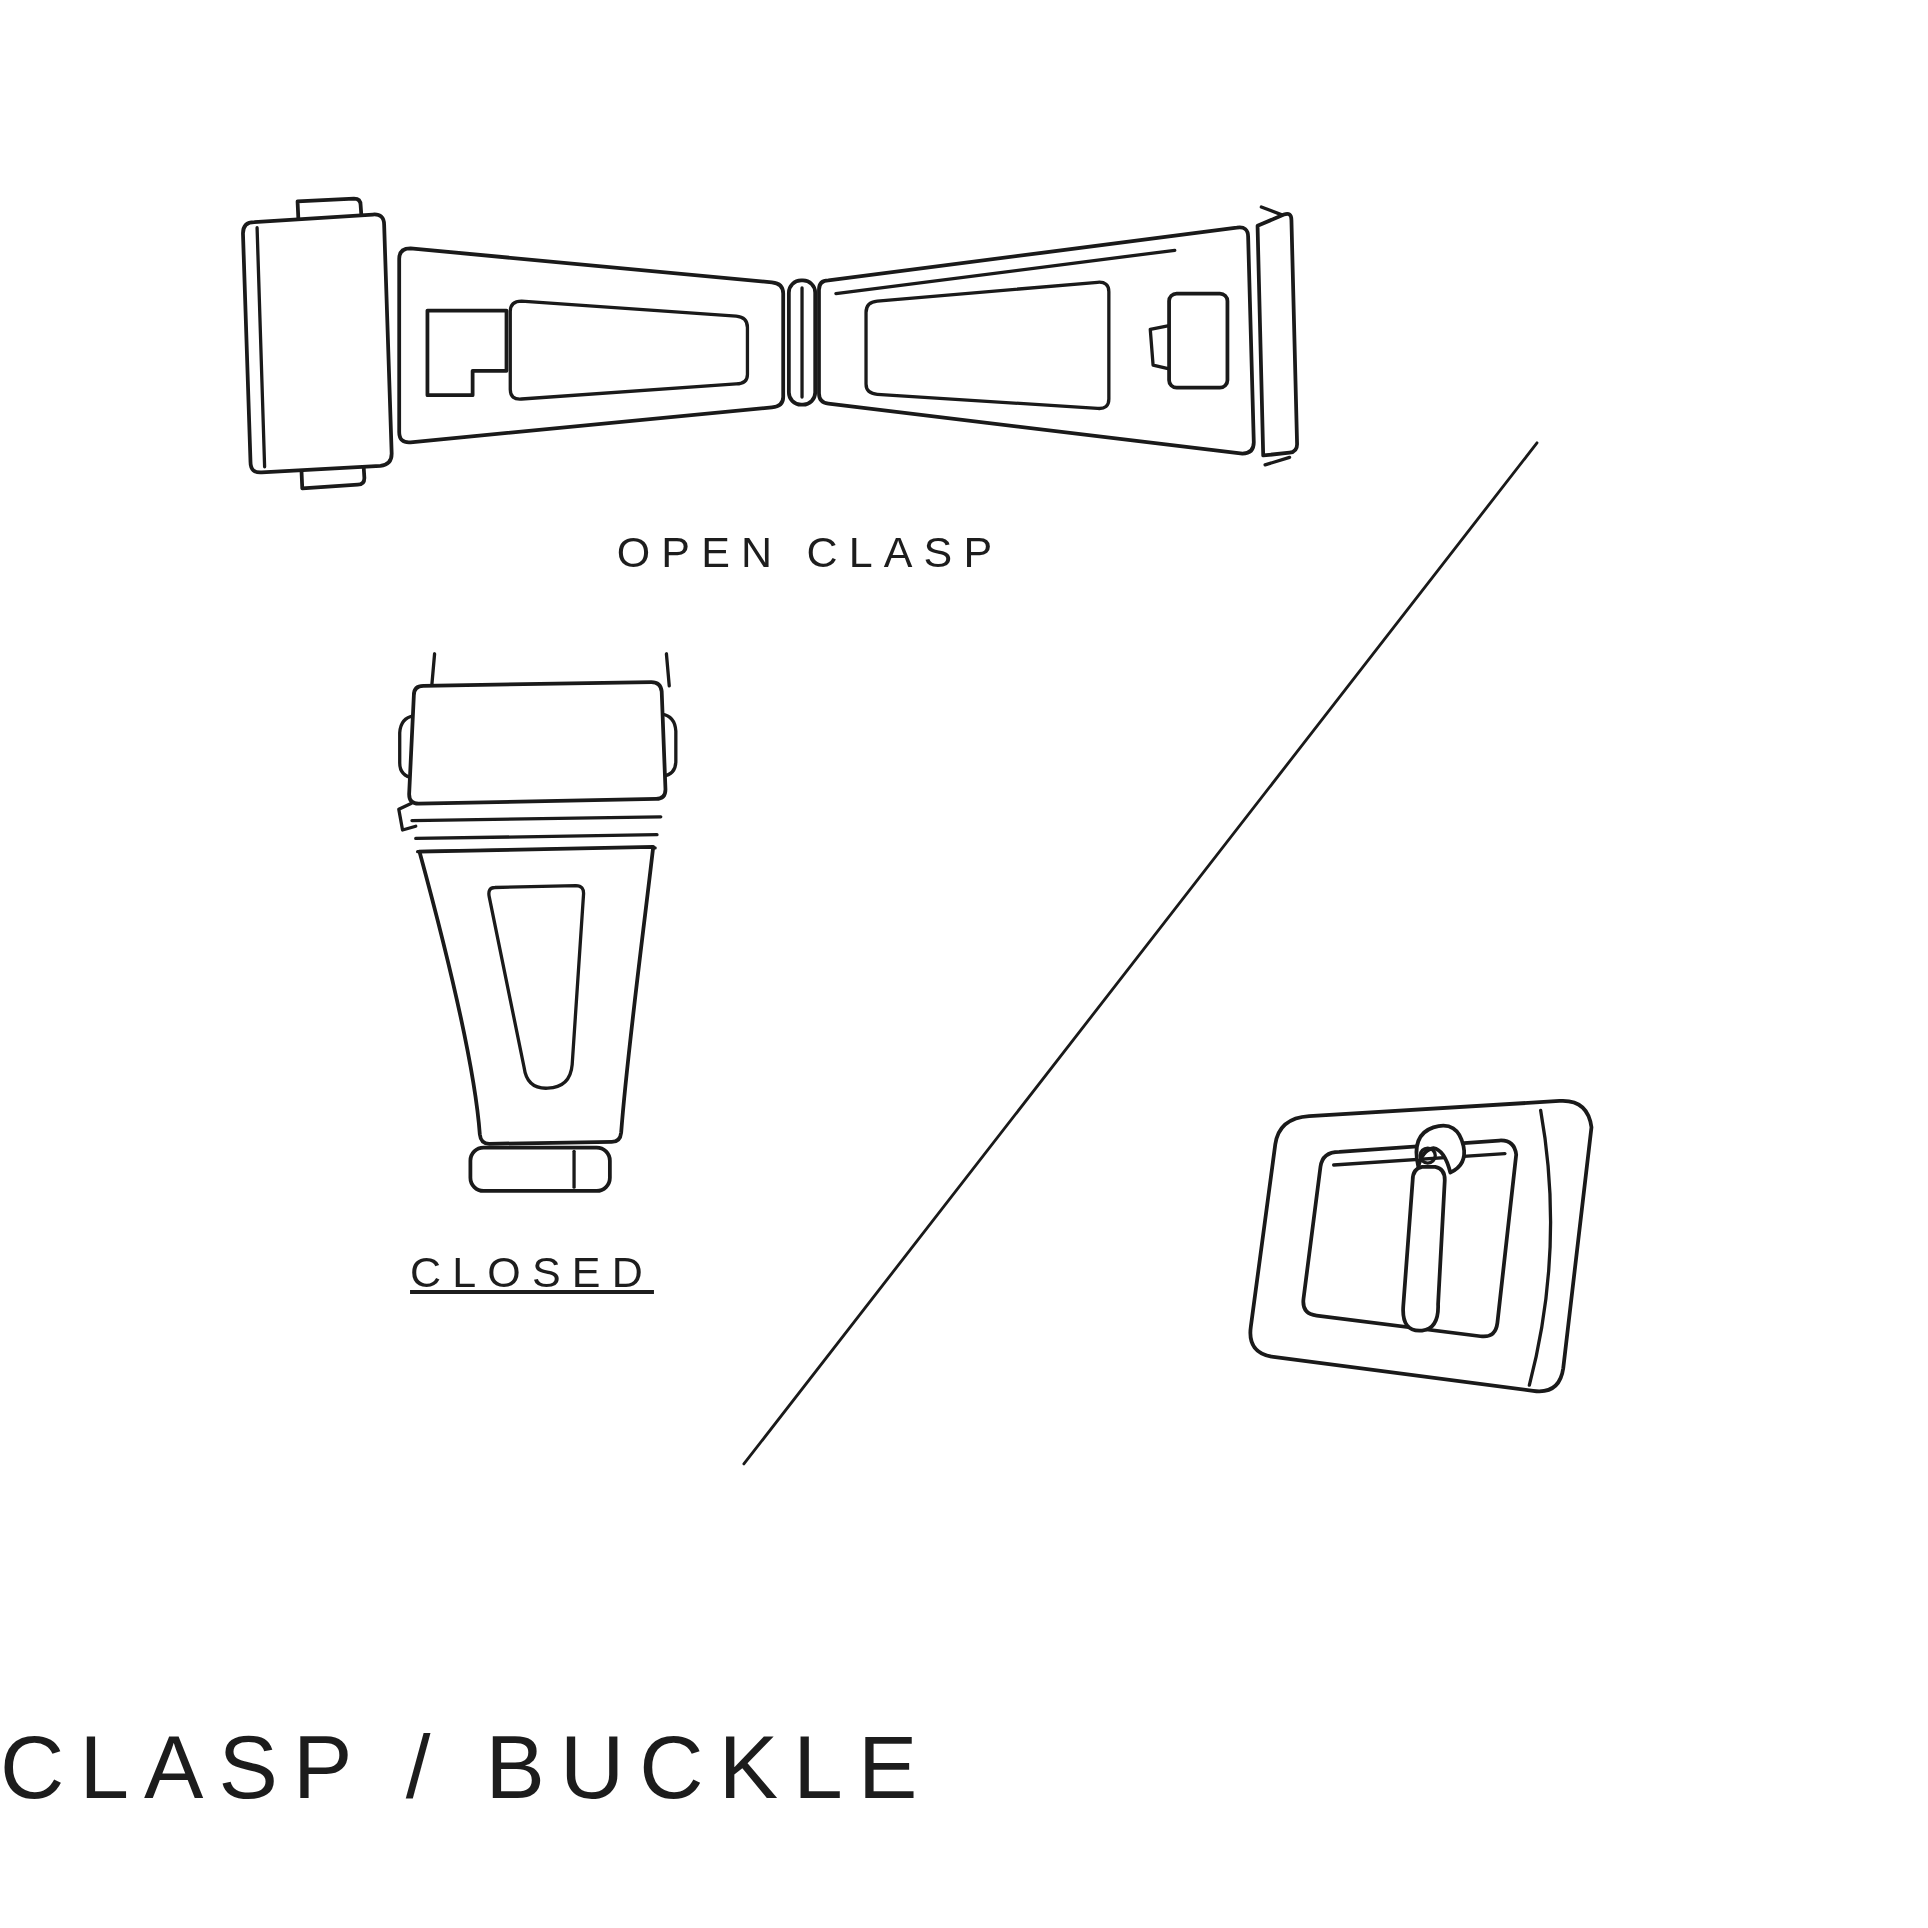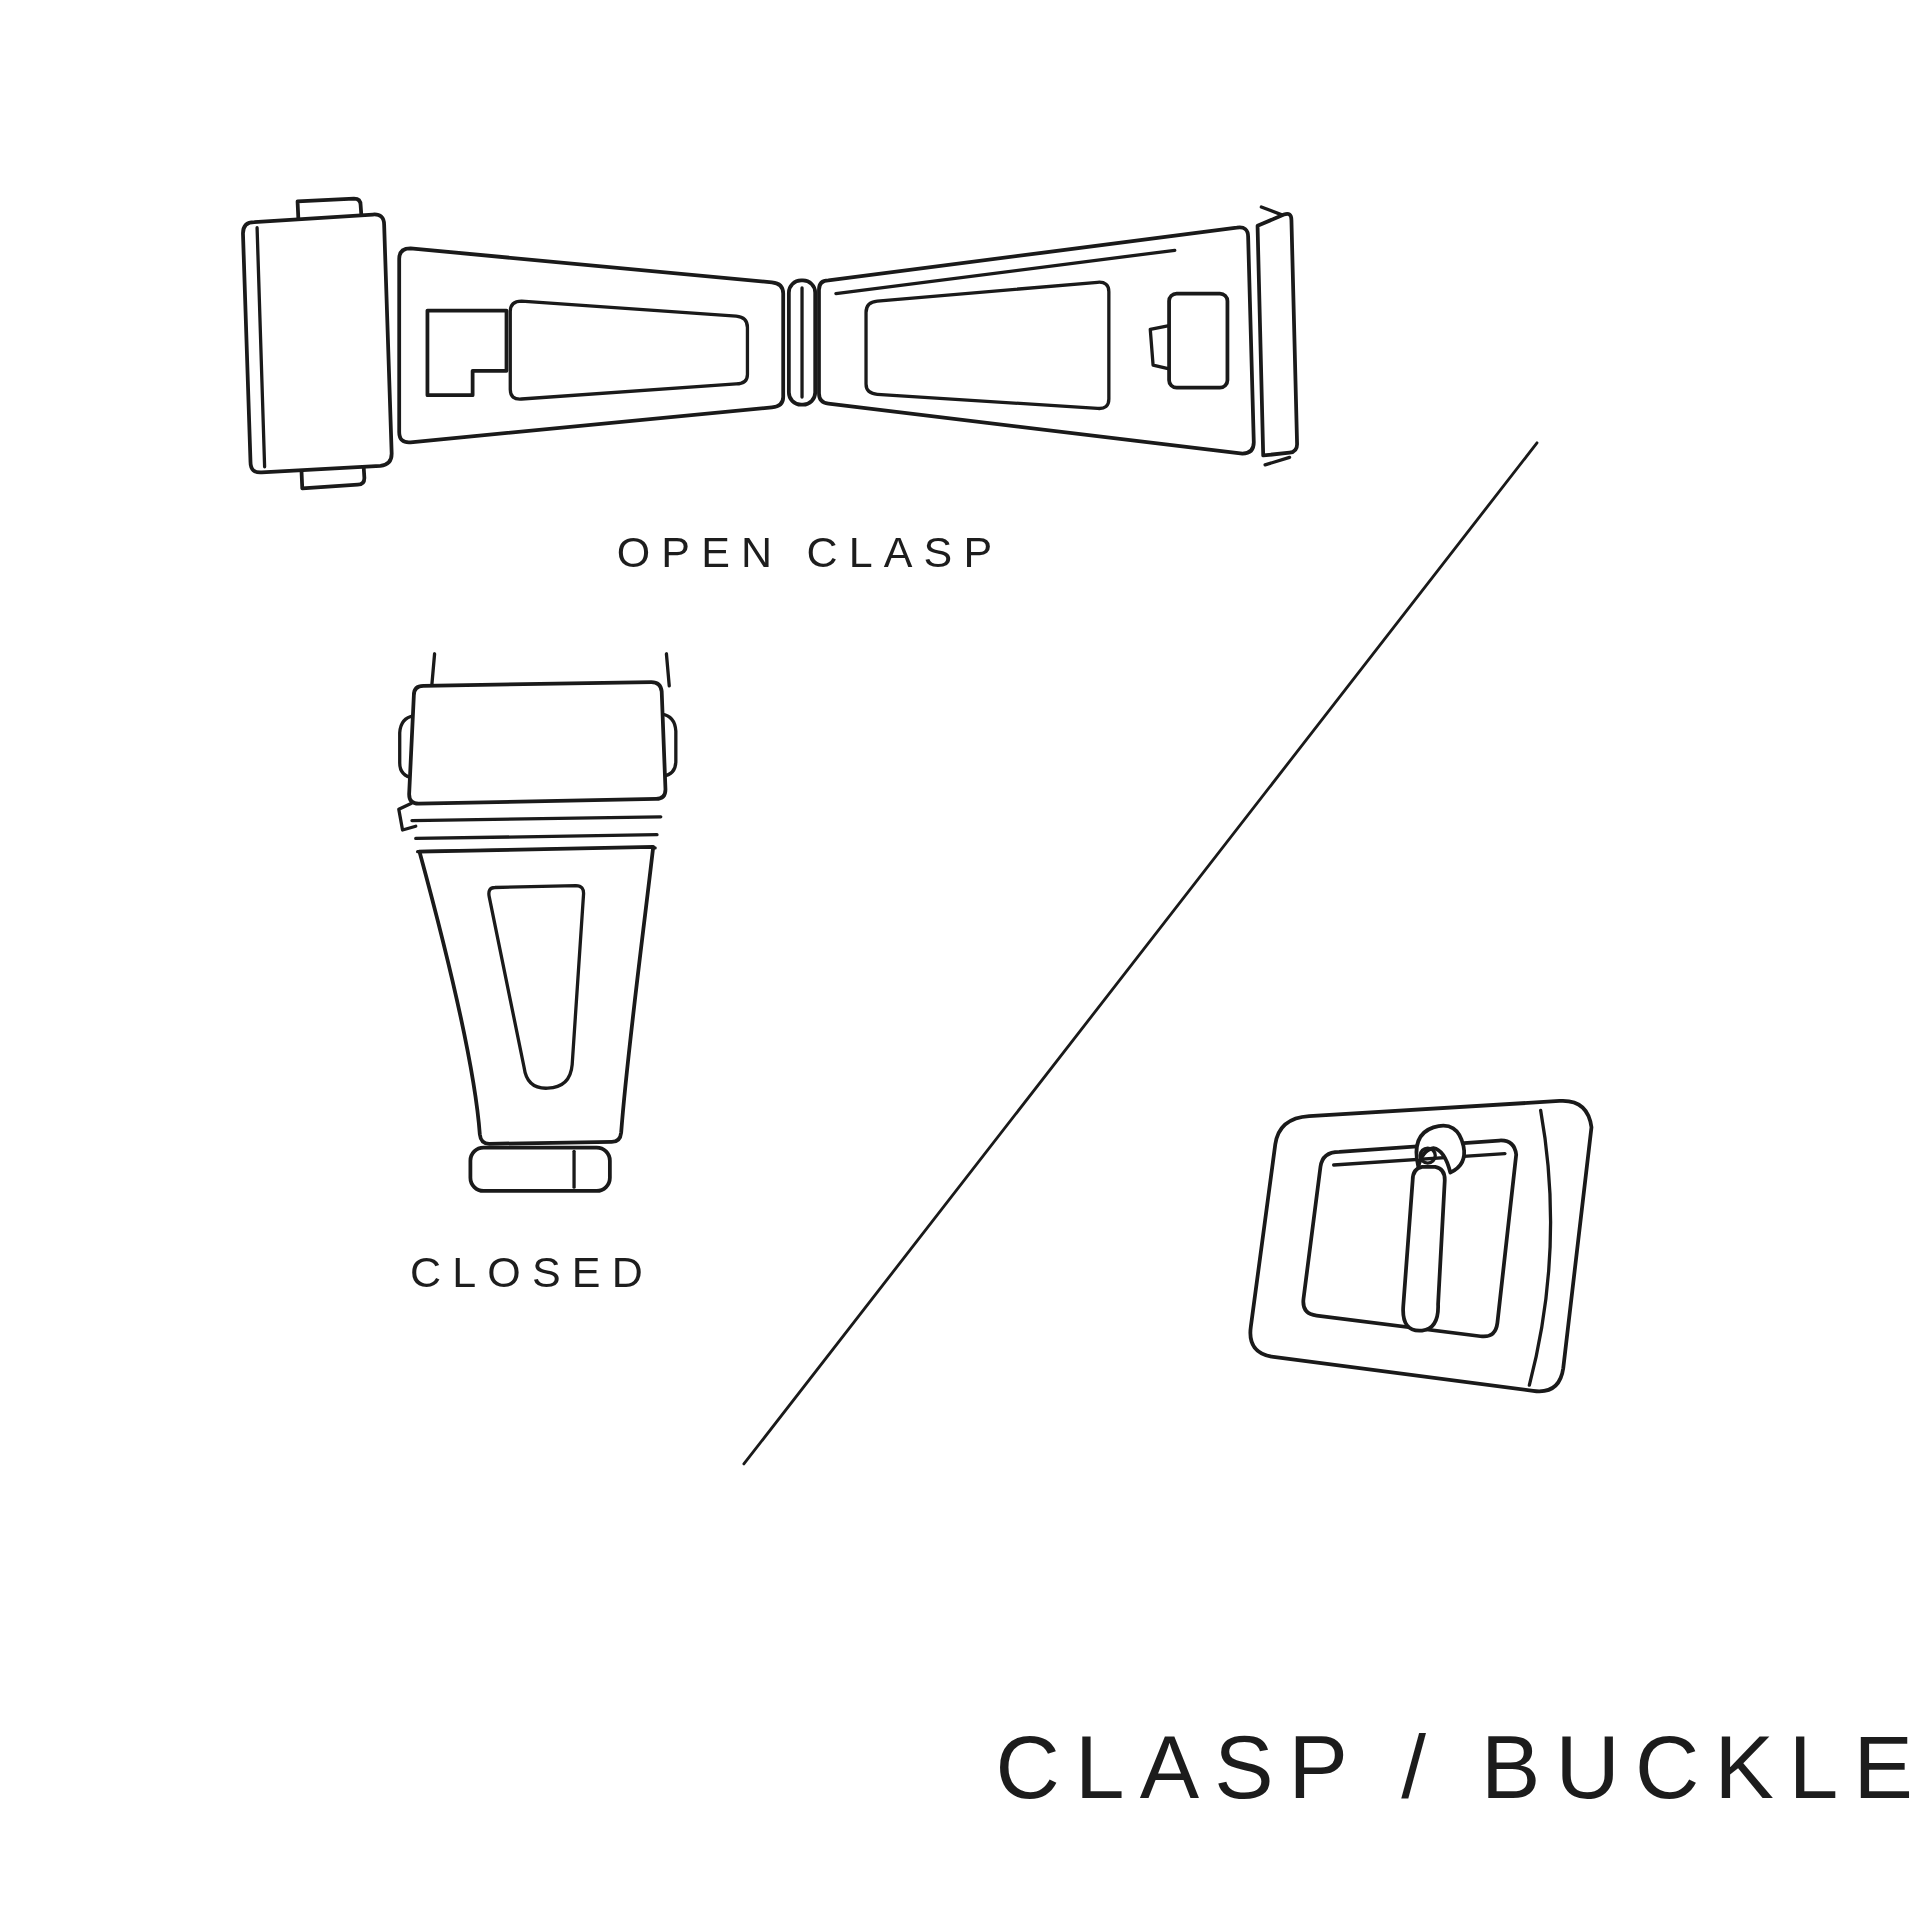--- a/index.html
+++ b/index.html
@@ -22,21 +22,21 @@
     font-weight: 400;
     text-align: center;
     white-space: nowrap;
     margin-top: 16px;
   }
   .page-title {
     position: absolute;
     left: 0;
     width: 1928px;
     top: 1716px;
-    text-align: right;
+    text-align: left;
     color: #1c1c1c;
     font-size: 89px;
     font-weight: 500;
     letter-spacing: 0.17em;
     white-space: nowrap;
   }
 </style>
 </head>
 <body>
 
@@ -91,21 +91,21 @@
 
     <path class="draw" d="M26,214 L274,209 C262,312 246,432 240,512 Q239,522 230,522 L100,524 Q91,524 90,514 C84,432 50,302 26,214 Z"></path>
 
     <path class="draw-thin" d="M106,252 L192,250 Q201,250 200,260 L188,440 Q186,464 162,465 Q140,466 137,443 L100,262 Q98,252 106,252 Z"></path>
 
     <rect class="draw" x="80" y="528" width="148" height="46" rx="14"></rect>
     <line class="draw-thin" x1="190" y1="532" x2="190" y2="570"></line>
   </svg>
 </div>
 
-<div class="caption" style="left:339px; top:1232px; width:386px;">CLOSED</div>
+<div class="caption" style="left:339px; top:1232px; width:386px;text-decoration:underline;">CLOSED</div>
 
 <div class="illustration" style="left:725px; top:424px; width:829px; height:1055px;">
   <svg viewBox="0 0 880 1120" xmlns="http://www.w3.org/2000/svg">
     <line x1="862" y1="20" x2="20" y2="1104" stroke="#1a1a1a" stroke-width="3" stroke-linecap="round"></line>
   </svg>
 </div>
 
 <div class="illustration" style="left:1215px; top:1069px; width:433px; height:367px;">
   <svg viewBox="0 0 460 390" xmlns="http://www.w3.org/2000/svg">
 

